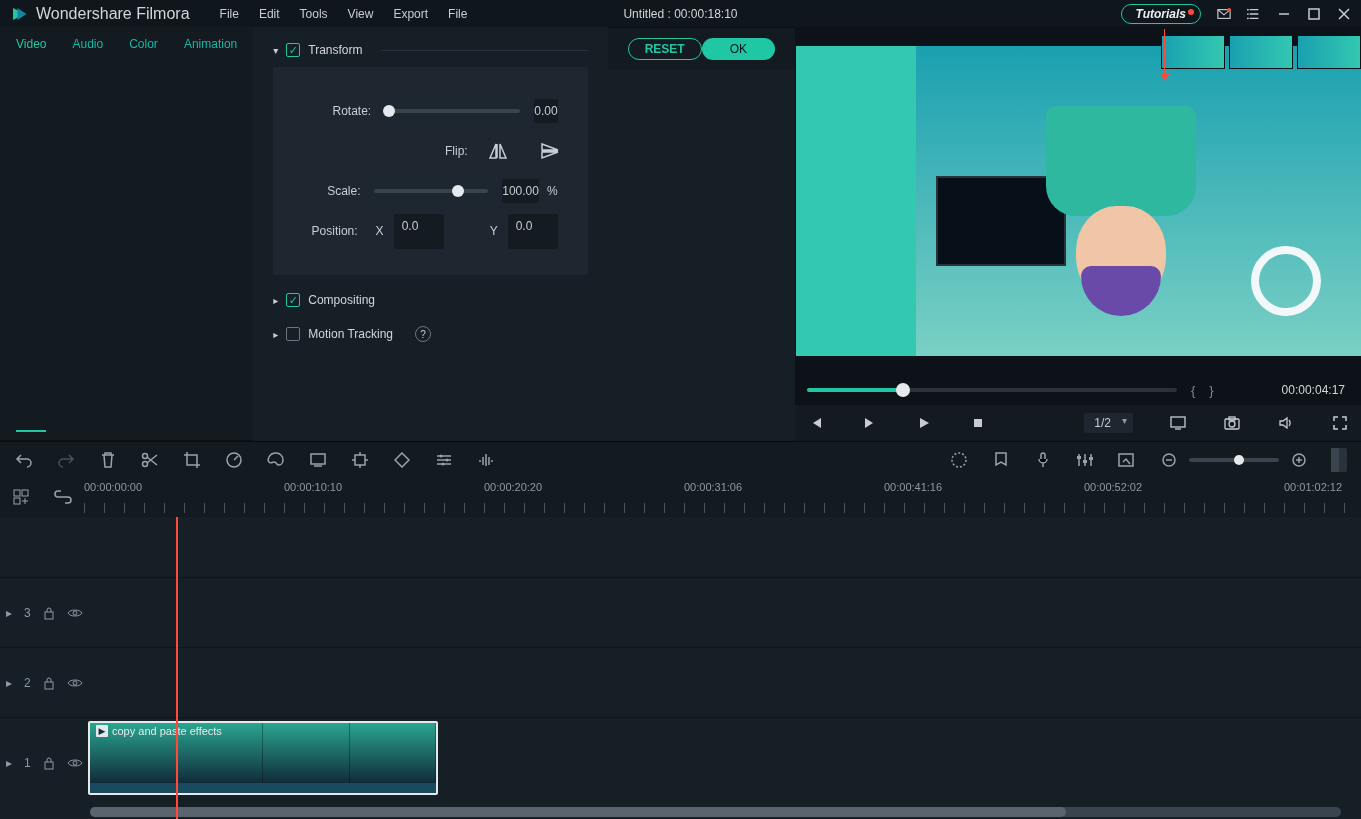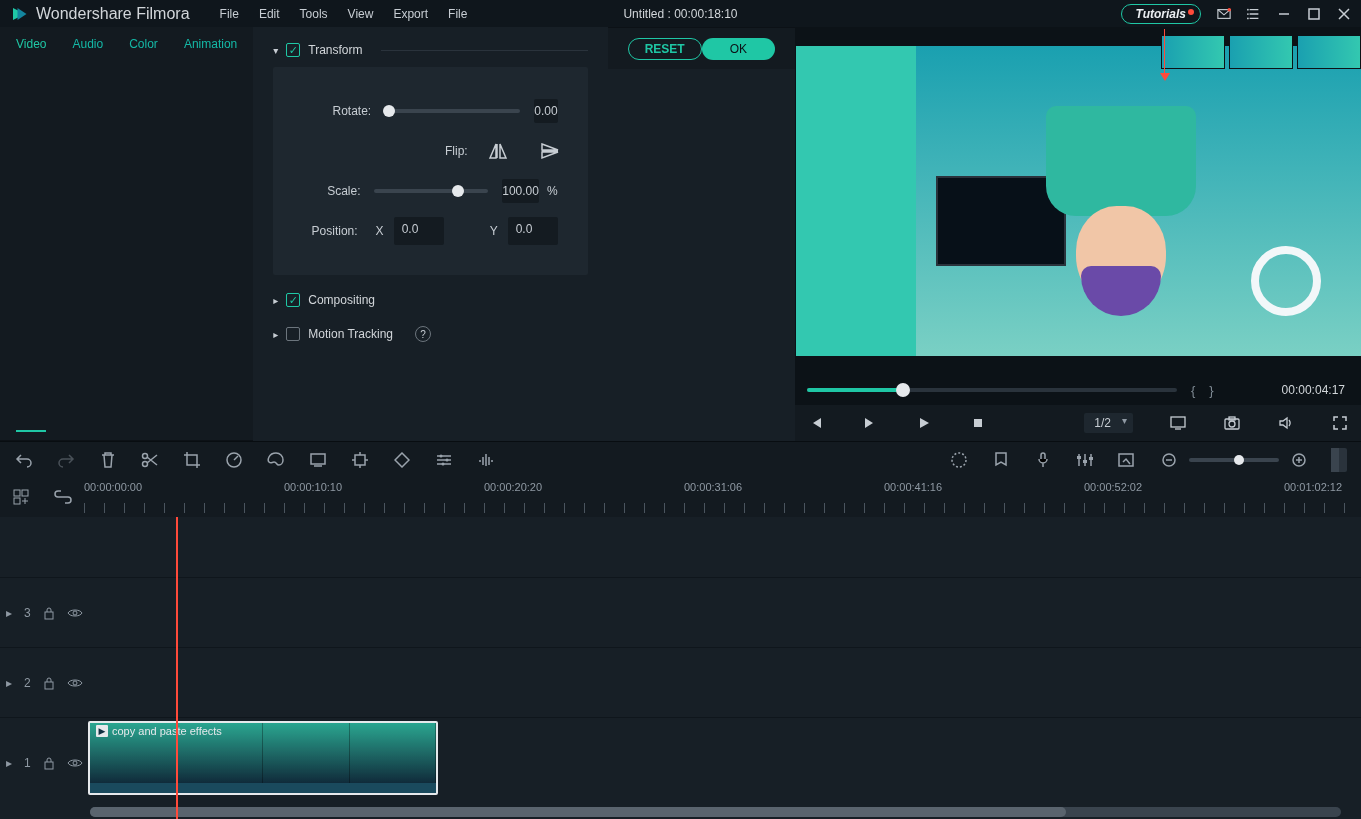--- a/index.html
+++ b/index.html
@@ -31,21 +31,21 @@
   .row { display:flex; align-items:center; height:40px; }
   .row .label { width:180px; text-align:right; padding-right:14px; color:#c7cdd3; }
   .slider-track { width:330px; height:4px; background:#3a444e; border-radius:2px; position:relative; cursor:pointer; }
   .slider-thumb { width:12px; height:12px; background:#e6e9ec; border-radius:50%; position:absolute; top:-4px; }
   .numbox { width:56px; height:24px; background:#141b21; color:#c7cdd3; text-align:center; line-height:24px; border-radius:2px; margin-left:14px; }
   .unit { margin-left:8px; color:#c7cdd3; }
   .flip-icons { display:flex; gap:34px; margin-left:6px; }
   .flip-icon { width:18px; height:18px; cursor:pointer; color:#c7cdd3; }
   .pos-group { display:flex; align-items:center; gap:10px; margin-left:4px; }
   .pos-label { color:#c7cdd3; }
-  .pos-box { width:50px; height:28px; background:#141b21; color:#c7cdd3; text-align:left; padding-left:8px; line-height:24px; border-radius:2px; }
+  .pos-box { width:50px; height:35px; background:#141b21; color:#c7cdd3; text-align:left; padding-left:8px; line-height:24px; border-radius:2px; }
   .help-icon { width:16px; height:16px; border:1px solid #6c757d; border-radius:50%; display:inline-flex; align-items:center; justify-content:center; font-size:10px; margin-left:14px; cursor:pointer; }
   .inspector-footer { height:42px; border-top:1px solid #0c1116; display:flex; align-items:center; padding:0 20px; background:#131a20; }
   .reset-btn { border:1.5px solid #1fc7a5; color:#1fc7a5; font-weight:bold; border-radius:15px; padding:3px 16px; cursor:pointer; }
   .ok-btn { background:#1fc7a5; color:#0c1217; font-weight:normal; border-radius:15px; padding:4px 28px; margin-left:auto; cursor:pointer; }
   
   .preview { flex:1; background:#0c1217; display:flex; flex-direction:column; }
   .preview-canvas { flex:1; background:#0c1217; display:flex; align-items:center; justify-content:center; position:relative; }
   .video-frame { width:565px; height:310px; background:linear-gradient(180deg,#7ad0c4 0%, #1aa0b0 100%); transform:rotate(180deg); position:relative; }
   .video-accent { position:absolute; right:0; top:0; width:120px; height:100%; background:#33c8b0; }
   .ringlight { position:absolute; left:40px; top:40px; width:70px; height:70px; border:8px solid #f2f7f9; border-radius:50%; }

